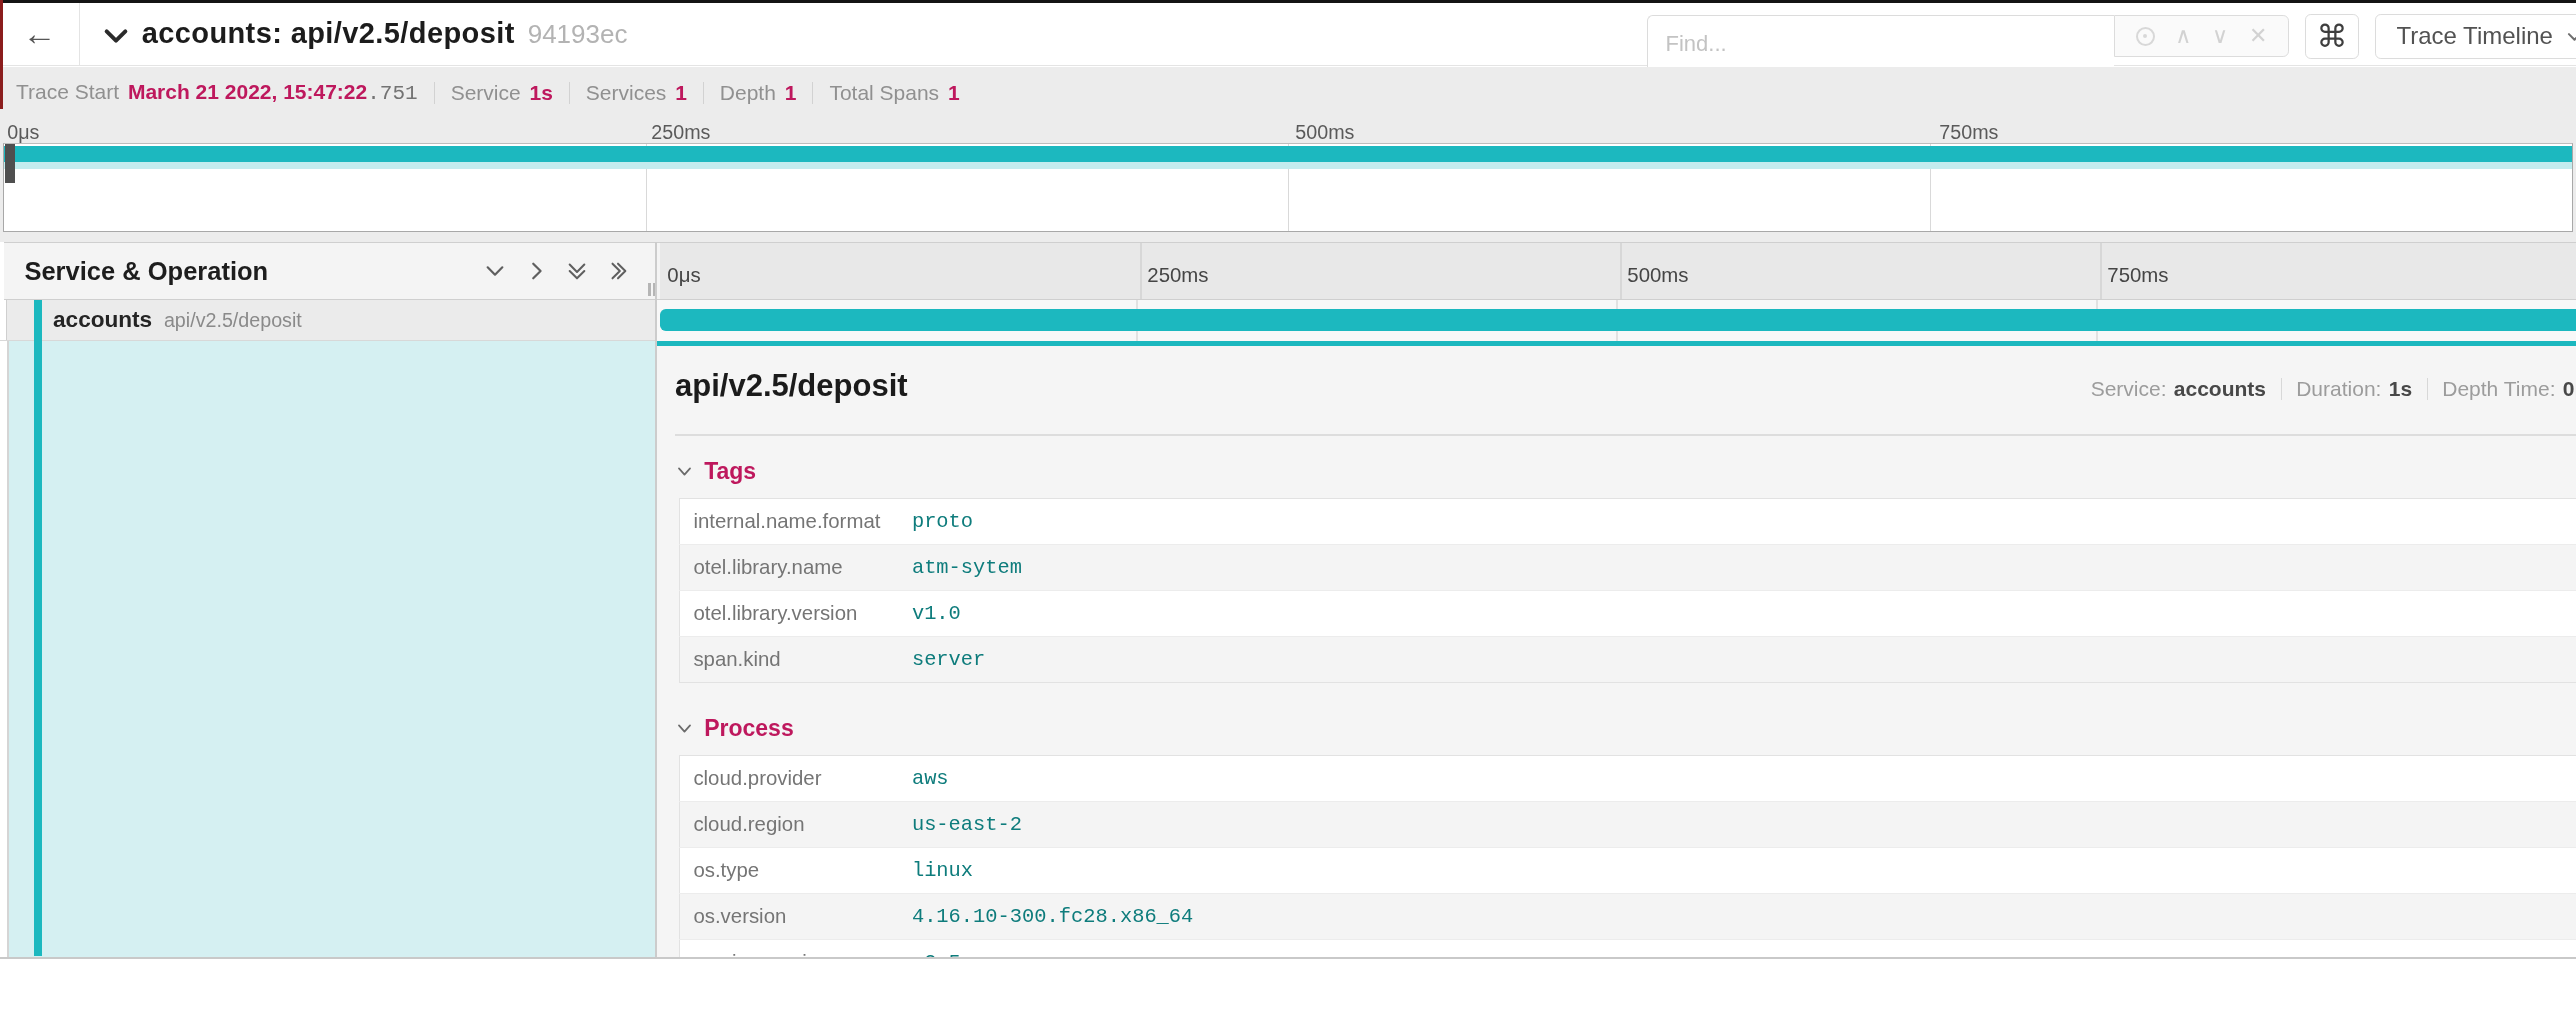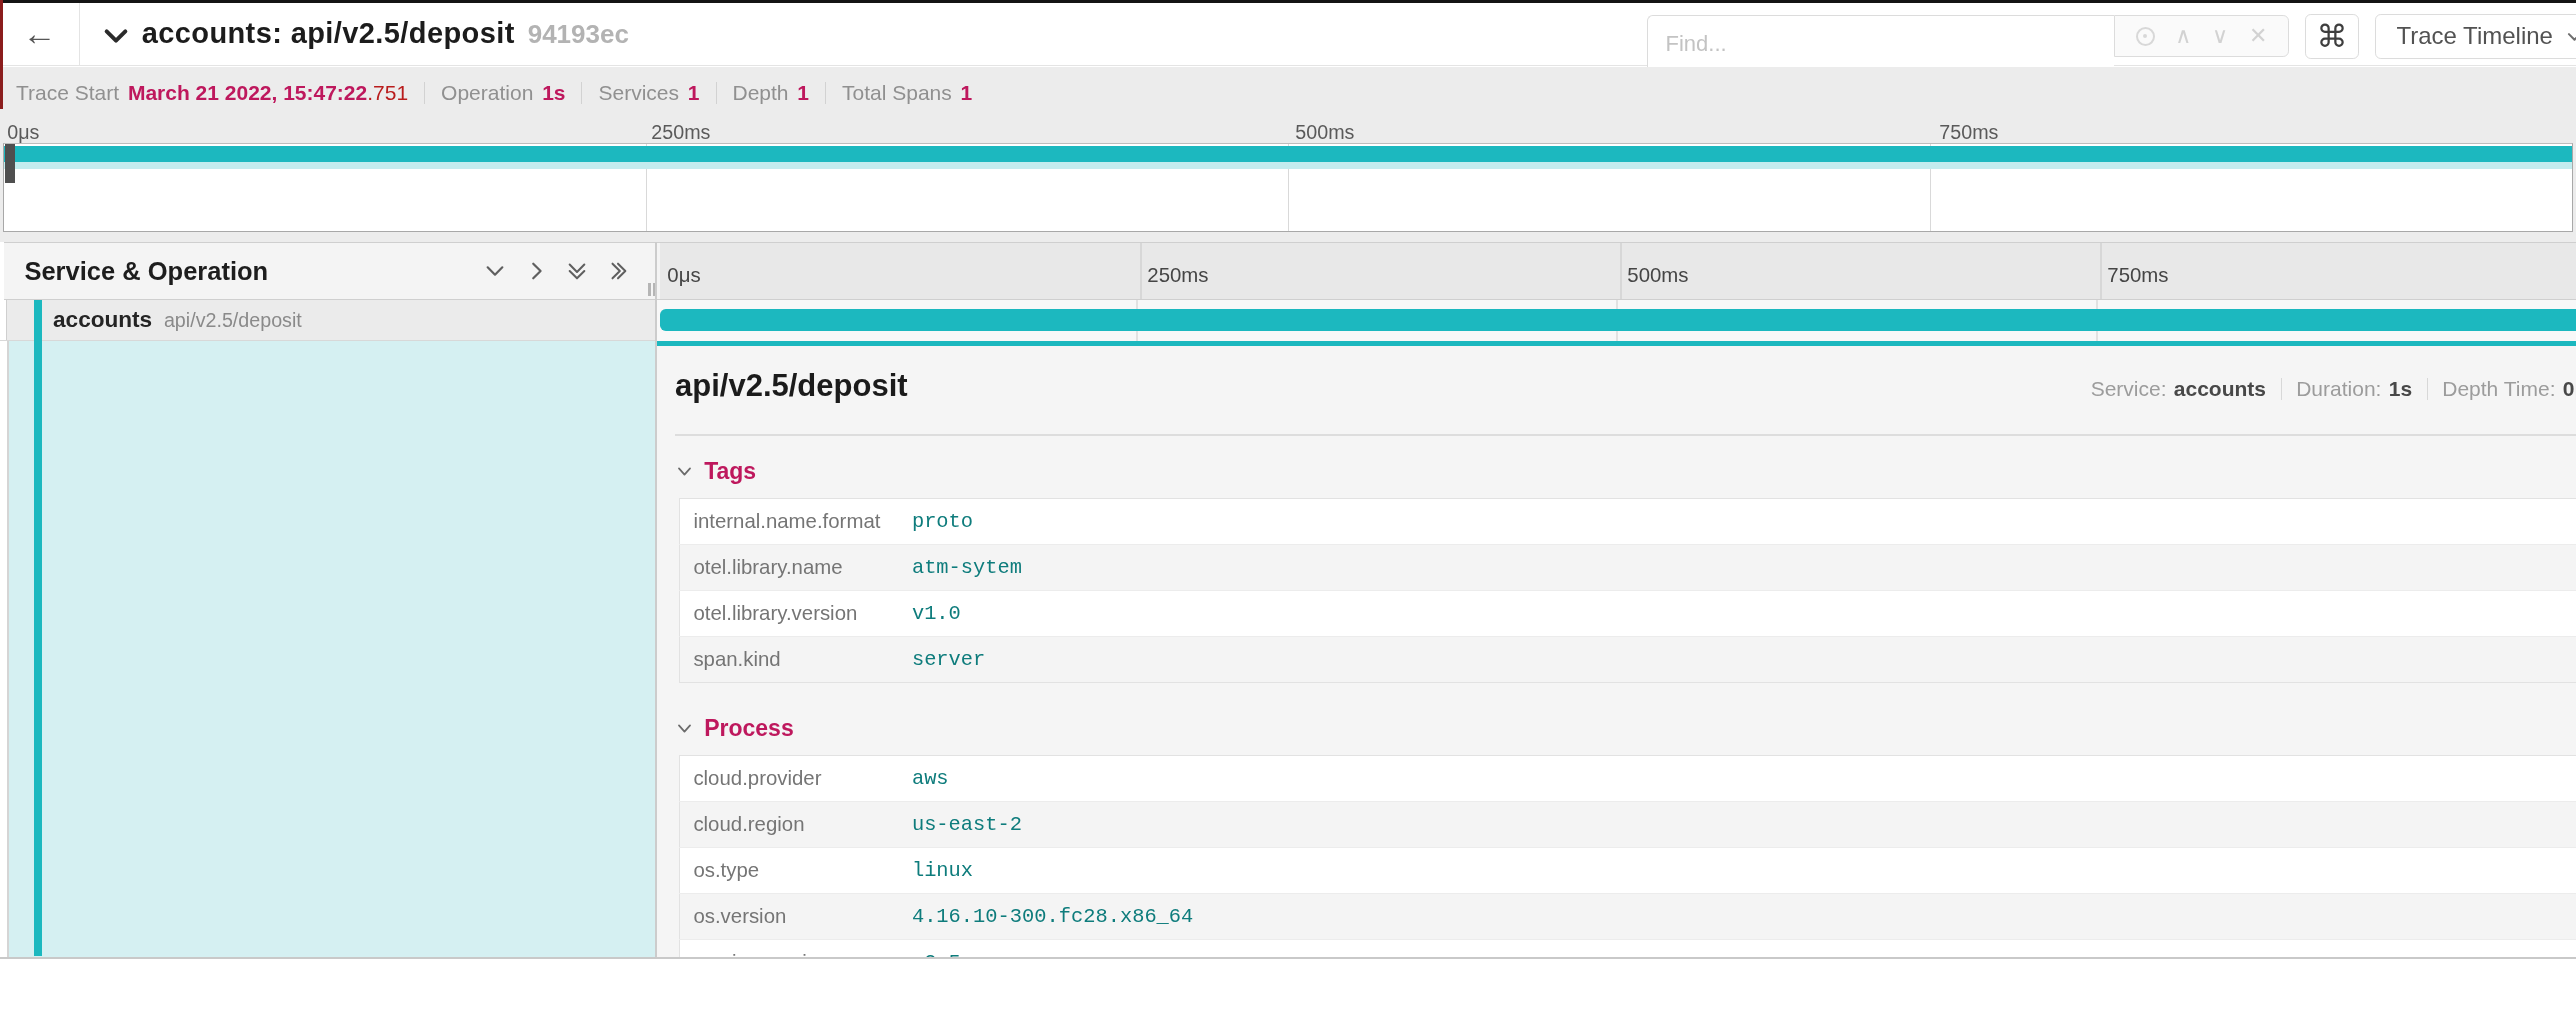--- a/index.html
+++ b/index.html
@@ -12,42 +12,42 @@
   .red-edge  { position:absolute; left:0; top:0; width:2.9px; height:109px; background:#8b1d1d; z-index:51; }
 
   
   .hdr { position:absolute; left:0; top:2.9px; width:2576px; height:63px; background:#fff; border-bottom:1.5px solid #e4e4e4; display:flex; align-items:center; }
   .back-box { width:80px; height:100%; border-right:1.5px solid #e4e4e4; display:flex; align-items:center; justify-content:center; cursor:pointer; }
   .back-box span { font-size:34px; color:#565656; }
   .title-wrap { display:flex; align-items:flex-end; margin-left:22px; }
   .trace-chev { width:28px; height:28px; margin-right:11.7px; cursor:pointer; }
   .trace-chev svg { width:28px; height:28px; }
   h1.ttl { font-size:29px; font-weight:bold; color:#1c1c1c; letter-spacing:0.4px; }
-  .traceid { font-size:26px; color:#b3b3b3; margin-left:13px; font-weight:bold; }
+  .traceid { font-size:26px; color:#b3b3b3; margin-left:13px; font-weight:normal; }
   .hdr-right { position:absolute; right:-29px; top:11px; display:flex; align-items:center; gap:16px; }
   .findgroup { display:flex; height:42px; }
   .find-input { width:467px; height:58px; border:1.5px solid #dcdcdc; border-right:none; border-radius:5.8px 0 0 5.8px; padding:0 17.5px; font-size:22px; color:#444; outline:none; font-family:"Liberation Sans", sans-serif; background:#fff; }
   .find-input::placeholder { color:#c3c3c3; }
   .find-addon { width:175px; height:42px; background:#fafafa; border:1.5px solid #dcdcdc; border-radius:0 5.8px 5.8px 0; display:flex; align-items:center; justify-content:space-evenly; }
   .find-addon .aico { color:#d2d2d2; font-size:22px; line-height:1; cursor:pointer; }
   .scope { width:19px; height:19px; border:2.2px solid #d8d8d8; border-radius:50%; position:relative; cursor:pointer; }
   .scope::after { content:""; position:absolute; left:5.1px; top:5.1px; width:4.4px; height:4.4px; border-radius:50%; background:#d8d8d8; }
   .sq-btn { height:45px; width:54px; background:#fff; border:1.5px solid #dcdcdc; border-radius:5.8px; display:flex; align-items:center; justify-content:center; cursor:pointer; }
   .sq-btn span { font-size:31px; color:#3e3e3e; }
   .view-btn { height:45px; padding:0 20.4px; background:#fff; border:1.5px solid #dcdcdc; border-radius:5.8px; display:flex; align-items:center; gap:11.7px; cursor:pointer; }
   .view-btn .vlabel { font-size:24px; color:#525252; }
   .view-btn svg { width:19px; height:19px; }
 
   
   .infobar { position:absolute; left:0; top:67px; width:2576px; height:51px; background:#ececec; display:flex; align-items:center; padding-left:16px; font-size:21px; }
   .info-item { display:flex; align-items:baseline; }
   .info-item + .info-item::before { content:""; border-left:1.5px solid #d2d2d2; height:22px; margin:0 16px; align-self:center; }
   .info-lbl { color:#909090; margin-right:8.8px; }
   .info-val { color:#be185d; font-weight:bold; }
-  .info-frac { color:#b91c1c; }
+  .info-frac { color:#737373;font-family:Liberation Mono, monospace; }
 
   
   .mini-sect { position:absolute; left:0; top:118px; width:2576px; height:124px; background:#ececec; }
   .ruler { position:absolute; left:0; top:2.9px; width:100%; height:22px; }
   .ruler .tick { position:absolute; top:0; font-size:19.7px; color:#5a5a5a; padding-left:7.3px; }
   .map-box { position:absolute; left:2.9px; top:25px; width:2570px; height:89px; background:#fff; border:1.5px solid #a8a8a8; border-top-color:#bdbdbd; cursor:crosshair; }
   .map-grid { position:absolute; top:0; bottom:0; width:1.5px; background:#d9d9d9; }
   .map-span { position:absolute; left:0; top:1.5px; width:100%; height:16px; background:#1cb8bf; }
   .map-span2 { position:absolute; left:0; top:17.5px; width:100%; height:7.3px; background:#c3ecee; }
   .map-handle { position:absolute; left:1.5px; top:0; width:9.5px; height:39px; background:#4f4f4f; cursor:col-resize; }
@@ -152,21 +152,21 @@
     </div>
   </div>
 
   <div class="infobar">
     <span class="info-item">
       <span class="info-lbl">Trace Start</span>
       <span class="info-val">March 21 2022, 15:47:22</span>
         <span class="info-frac">.751</span>
     </span>
     <span class="info-item">
-      <span class="info-lbl">Operation</span>
+      <span class="info-lbl">Service</span>
       <span class="info-val">1s</span>
     </span>
     <span class="info-item">
       <span class="info-lbl">Services</span>
       <span class="info-val">1</span>
     </span>
     <span class="info-item">
       <span class="info-lbl">Depth</span>
       <span class="info-val">1</span>
     </span>

